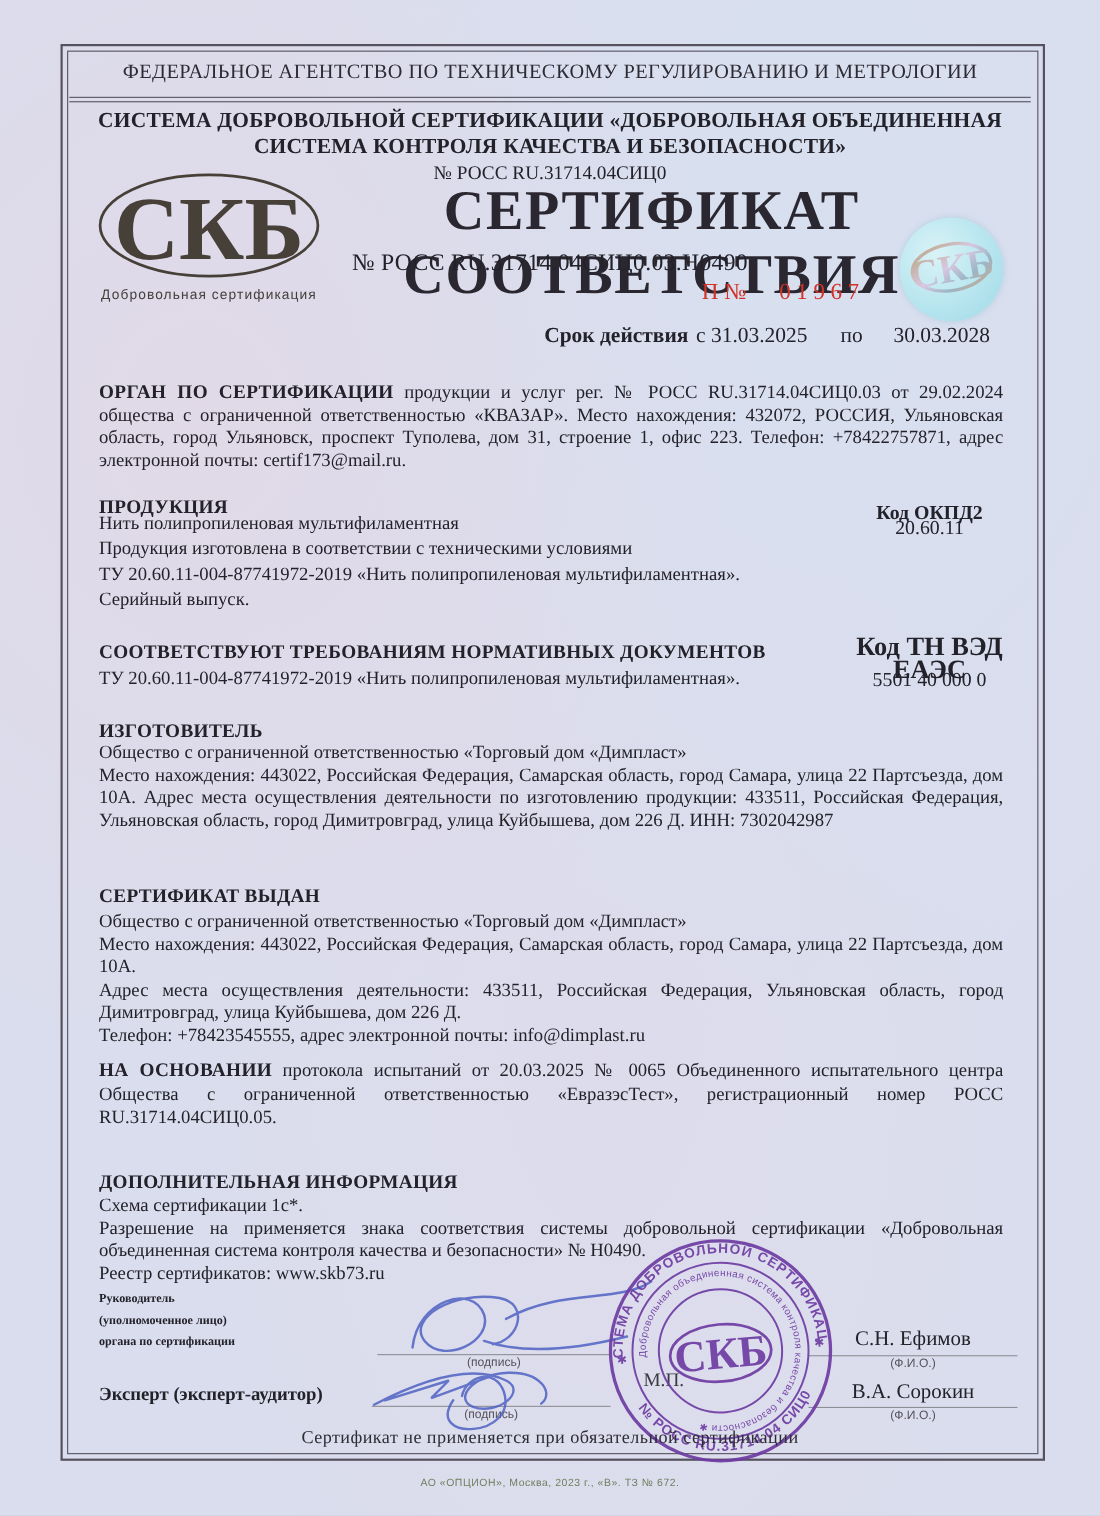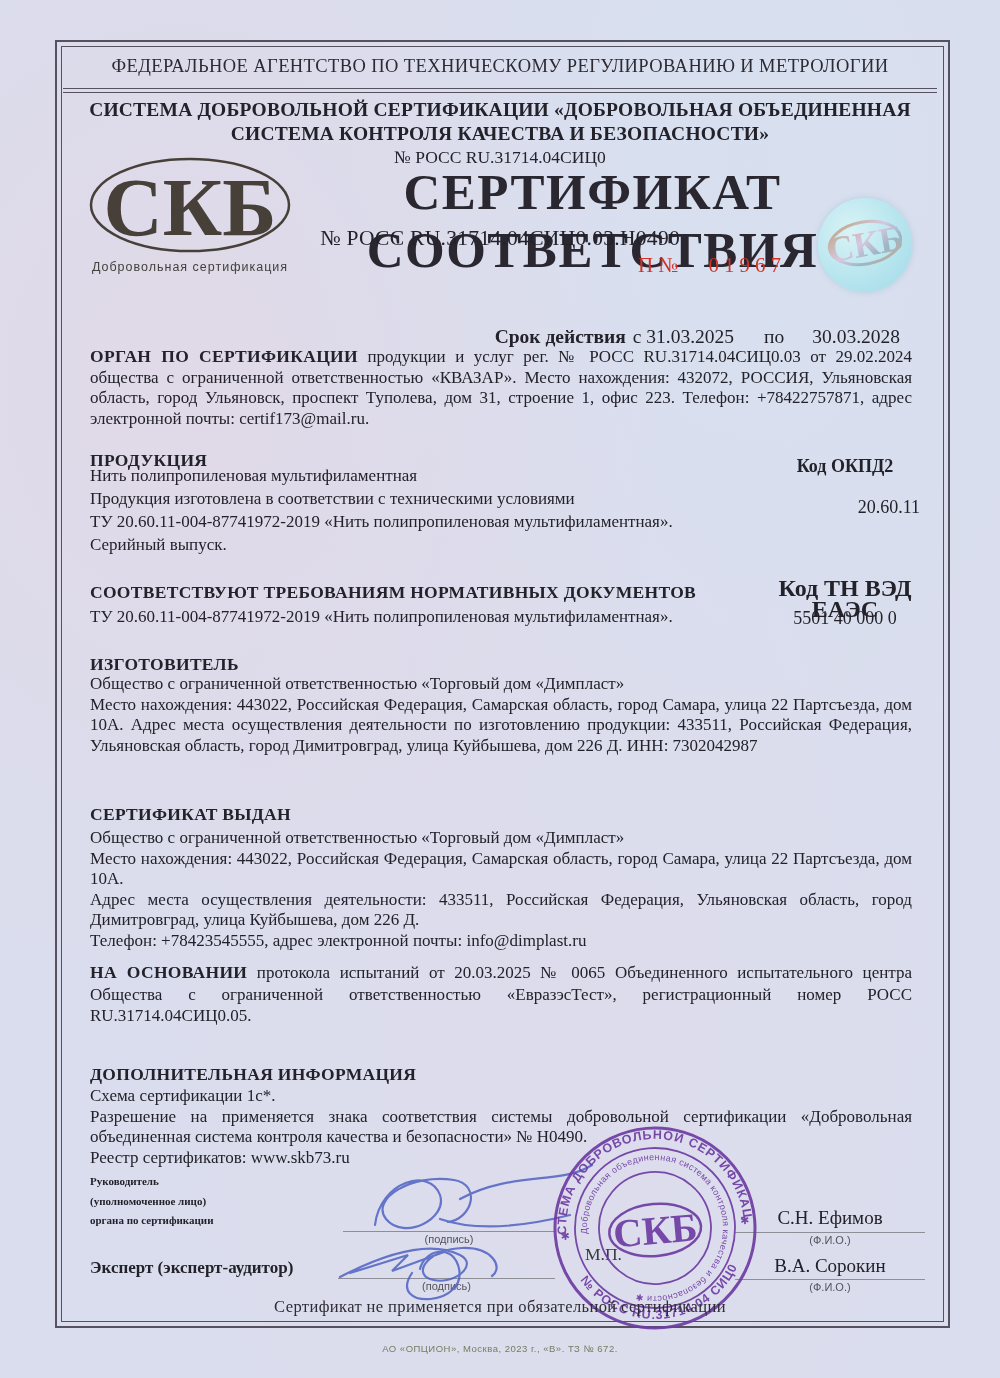--- a/index.html
+++ b/index.html
@@ -35,30 +35,30 @@
   .blank{left:638px;top:253px;font-size:21px;color:#d43226;display:flex;}
   .blank .num{margin-left:30px;letter-spacing:5px;}
   .sticker{
     left:818px;top:198px;width:94px;height:94px;border-radius:50%;
     background:radial-gradient(circle at 35% 35%, #d9f3f6, #b4e4ee 60%, #a3d9e6);
     box-shadow:0 0 6px rgba(120,180,200,.4);
   }
   .validity{right:100px;top:295px;font-size:19.5px;display:flex;align-items:baseline;}
   .validity .lbl{font-weight:bold;margin-right:7px;}
   .validity .sep{margin-left:30px;}
-  .validity .to{margin-left:28px;margin-top:31px;}
+  .validity .to{margin-left:28px;}
   .para{font-size:17px;line-height:20.5px;text-align:justify;}
   .lead{font-weight:bold;font-size:17.5px;letter-spacing:.3px;}
   .h-sec{font-weight:bold;font-size:17.5px;letter-spacing:.3px;}
   .organ{left:90px;right:88px;top:346px;}
   .prod-h{left:90px;top:450px;}
   .prod-lines{left:90px;top:464px;width:672px;font-size:17px;line-height:23px;}
   .codes{left:770px;width:150px;text-align:center;}
   .okpd2-l{top:456px;font-weight:bold;font-size:18px;}
-  .okpd2-v{top:497px;font-size:18px;text-align:right;}
+  .okpd2-v{top:469px;font-size:18px;}
   .tnved-l{top:538px;font-weight:bold;font-size:24px;line-height:21px;margin-top:40px;}
   .tnved-v{top:608px;font-size:18px;white-space:nowrap;}
   .compl-h{left:90px;top:582px;}
   .compl-t{left:90px;top:607px;width:672px;font-size:17px;}
   .manuf-h{left:90px;top:654px;}
   .manuf-b{left:90px;right:88px;top:674px;}
   .issued-h{left:90px;top:804px;}
   .issued-b{left:90px;right:88px;top:828px;}
   .basis{left:90px;right:88px;top:962px;line-height:21.5px;}
   .add-h{left:90px;top:1064px;}

